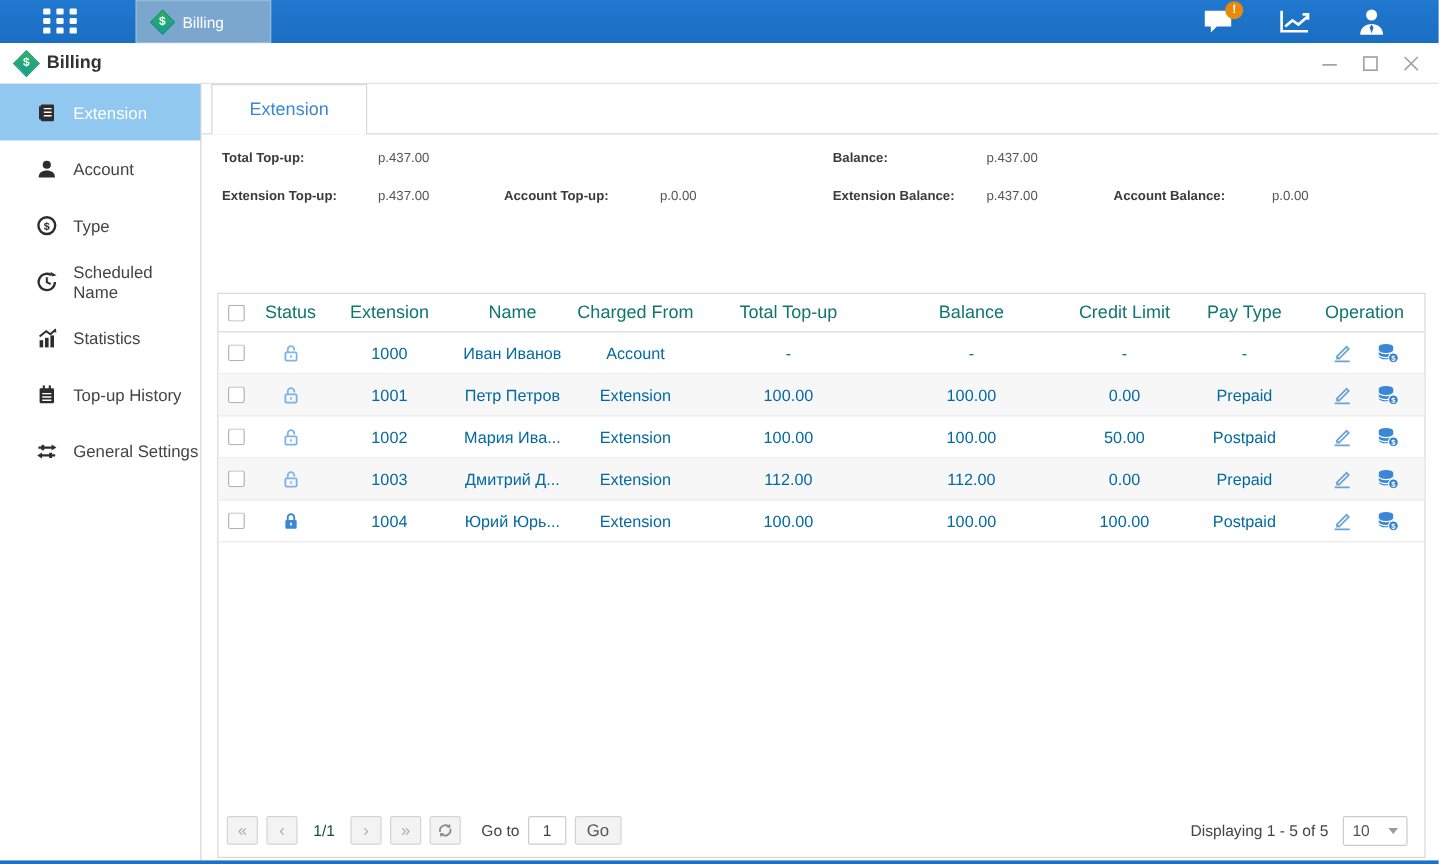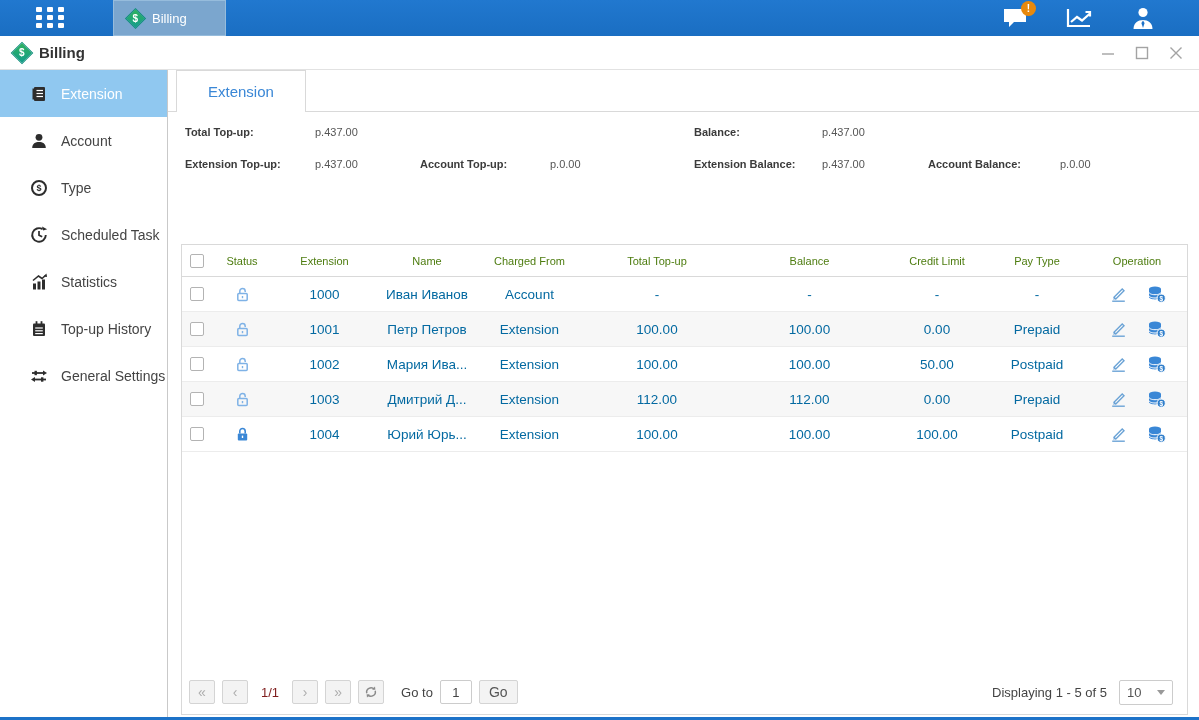--- a/index.html
+++ b/index.html
@@ -57,21 +57,21 @@
   .p2{left:252px;} .v2{left:382px;}
   .p3{left:526px;} .v3{left:654px;}
   .p4{left:760px;} .v4{left:892px;}
 
   .btnrow{position:absolute;top:124px;left:17px;display:flex;gap:9px;}
   .btn-blue{background:var(--accent-blue);color:#fff;border:1px solid #2f7bc4;border-radius:2px;font-size:13px;padding:6px 14px;cursor:pointer;font-family:inherit;}
 
   
   .panel{position:absolute;left:13px;right:11px;top:174px;height:471px;border:1px solid var(--border-gray);display:flex;flex-direction:column;background:#fff;}
   .trow{display:flex;align-items:center;}
-  .thead{height:32px;border-bottom:1px solid var(--border-gray);font-size:11px;color:#4d7c0f;}
+  .thead{height:32px;border-bottom:1px solid var(--border-gray);font-size:15px;color:#0f766e;}
   .thead .cell{cursor:pointer;}
   .cell{text-align:center;overflow:hidden;white-space:nowrap;}
   .c-check{width:30px;display:flex;justify-content:center;}
   .c-status{width:60px;}
   .c-ext{width:105px;}
   .c-name{width:100px;}
   .c-charged{width:105px;}
   .c-topup{width:150px;}
   .c-balance{width:155px;}
   .c-credit{width:100px;}
@@ -80,21 +80,21 @@
   .row{height:35px;border-bottom:1px solid #ececec;font-size:13.5px;color:#0369a1;cursor:pointer;}
   .row:nth-child(even){background:#f7f7f7;}
   .checkbox{width:14px;height:14px;border:1px solid #b3b3b3;border-radius:2px;background:#fff;cursor:pointer;}
   .row .c-status svg{vertical-align:middle;cursor:pointer;}
   .op-ic{display:inline-flex;cursor:pointer;}
   .spacer{flex:1;}
 
   
   .pager{height:44px;display:flex;align-items:center;padding:0 14px 0 7px;font-size:13px;color:#444;gap:7px;}
   .pg-btn{width:26px;height:24px;background:#f3f3f3;border:1px solid #d4d4d4;border-radius:2px;color:#adadad;font-size:14px;display:flex;align-items:center;justify-content:center;cursor:pointer;font-family:inherit;}
-  .pg-ind{padding:0 6px;color:#7f1d1d;}
+  .pg-ind{padding:0 6px;color:#14532d;}
   .goto-label{margin-left:10px;}
   .goto-input{width:32px;height:24px;border:1px solid #ccc;border-radius:2px;text-align:center;font-size:13px;color:#444;font-family:inherit;}
   .pg-go{width:auto;padding:0 9px;color:#555;}
   .pager-right{margin-left:auto;display:flex;align-items:center;gap:12px;}
   .size-select{width:54px;height:25px;border:1px solid #ccc;border-radius:2px;display:flex;align-items:center;justify-content:space-between;padding:0 7px;cursor:pointer;color:#555;background:#fff;}
   .caret{width:0;height:0;border-left:4px solid transparent;border-right:4px solid transparent;border-top:5px solid #999;}
 </style>
 </head>
 <body>
 
@@ -192,21 +192,21 @@
         <text x="9" y="12.3" text-anchor="middle" font-size="9" font-weight="bold" fill="#2d2d2d" font-family="Liberation Sans, sans-serif">$</text>
       </svg>
       <span>Type</span>
     </div>
     <div class="side-item">
       <svg width="18" height="18" viewBox="0 0 18 18">
         <path d="M15.8 9 a6.8 6.8 0 1 1 -3.2-5.8" fill="none" stroke="#2d2d2d" stroke-width="1.9"></path>
         <path d="M12 0.5 l1.2 4 l4-1.2 z" fill="#2d2d2d"></path>
         <path d="M9 5 v4.2 l3.2 1.6" fill="none" stroke="#2d2d2d" stroke-width="1.7"></path>
       </svg>
-      <span>Scheduled Task</span>
+      <span>Scheduled Name</span>
     </div>
     <div class="side-item">
       <svg width="18" height="18" viewBox="0 0 18 18">
         <rect x="3" y="10.5" width="3" height="6" fill="#2d2d2d"></rect>
         <rect x="7.5" y="8.5" width="3" height="8" fill="#2d2d2d"></rect>
         <rect x="12" y="6.5" width="3" height="10" fill="#2d2d2d"></rect>
         <path d="M3 7.5 l5.5-4.5 l3.5 2.5 l4-3.5" fill="none" stroke="#2d2d2d" stroke-width="1.6"></path>
         <path d="M16.5 0.5 l0.5 3.5 l-3.4-0.6 z" fill="#2d2d2d"></path>
       </svg>
       <span>Statistics</span>

